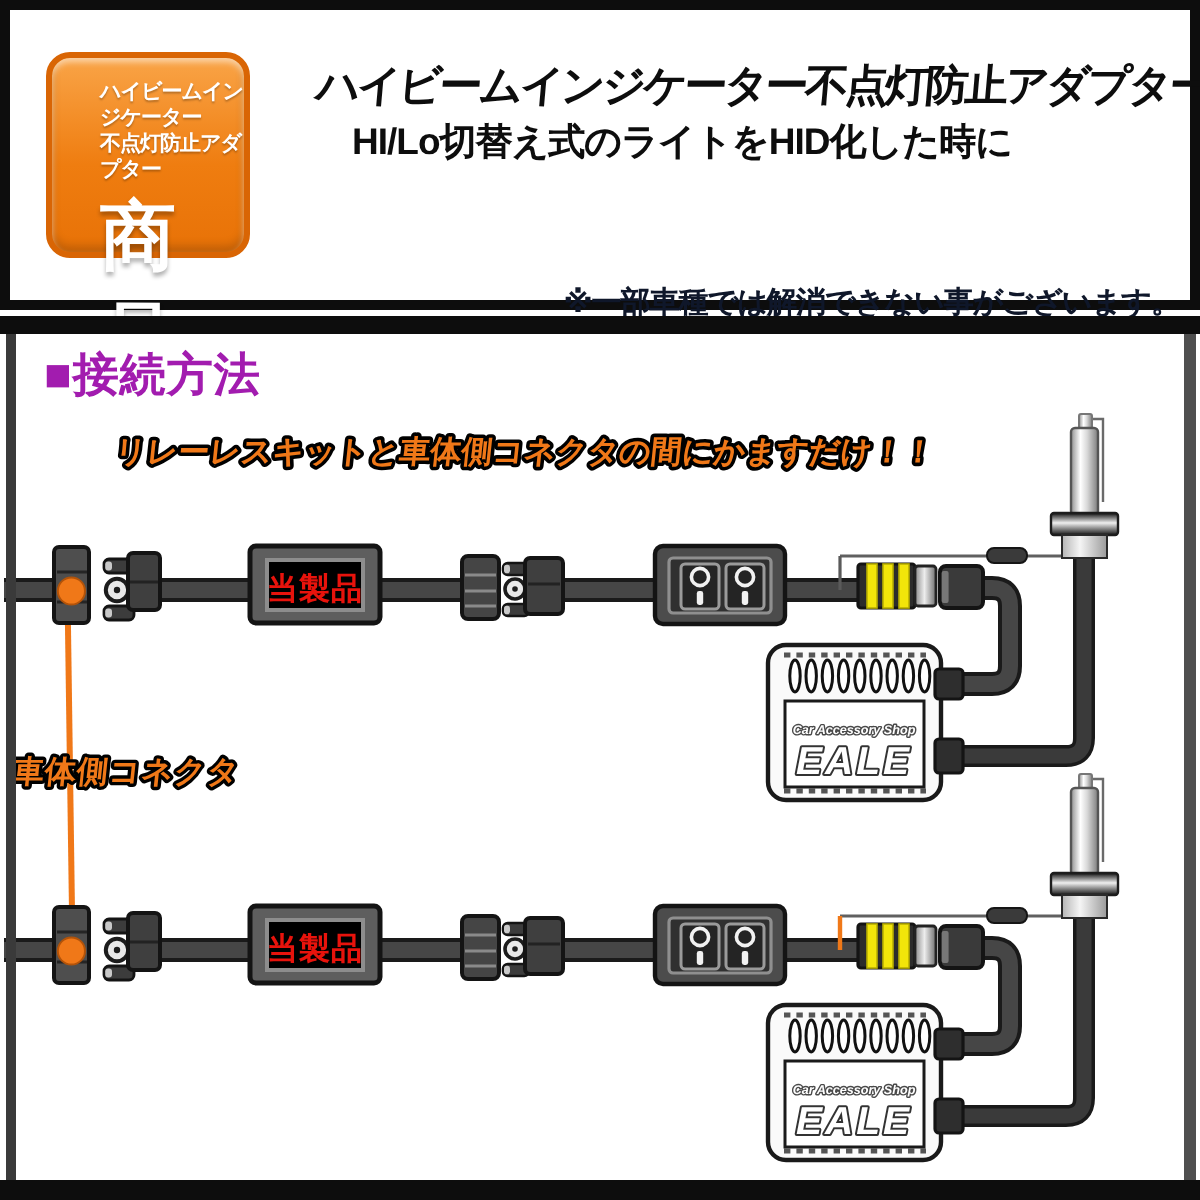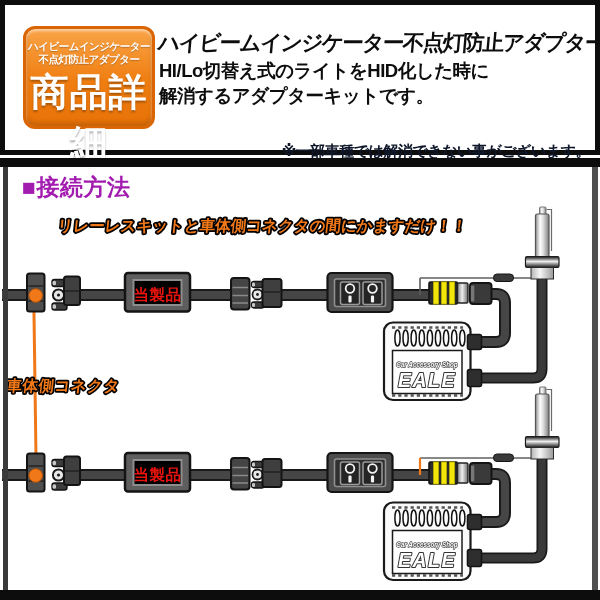--- a/index.html
+++ b/index.html
@@ -1,32 +1,32 @@
 <!DOCTYPE html>
 <html><head>
 <meta charset="utf-8">
 <style>
   html,body{margin:0;padding:0;background:#fff;}
   .page{position:relative;width:600px;height:600px;overflow:hidden;background:#fff;
         font-family:"Liberation Sans","DejaVu Sans",sans-serif;}
   
   .header{position:absolute;top:0;left:0;width:600px;height:155px;background:#fff;
           border:5px solid #0d0d0d;box-sizing:border-box;}
-  .badge{position:absolute;left:18px;top:21px;width:132px;height:103px;border-radius:12px;
+  .badge{position:absolute;left:18px;top:21px;width:102px;height:103px;border-radius:12px;
          background:linear-gradient(#f9a447,#ef7d10 55%,#e87207);border:3px solid #d96504;
-         box-sizing:border-box;text-align:center;color:#fff;
-         box-shadow:inset 0 2px 3px rgba(255,255,255,.55), inset 0 -3px 5px rgba(0,0,0,.18);}
+         box-sizing:border-box;text-align:left;color:#fff;
+         box-shadow:inset 0 2px 3px rgba(255,255,255,.55), inset 0 -3px 5px rgba(0,0,0,.18);padding-left:24px;}
   .badge-small{font-size:10.5px;font-weight:bold;line-height:13px;letter-spacing:-0.5px;
                text-shadow:0 1px 1px rgba(0,0,0,.25);}
   .badge-small.first{margin-top:11px;}
   .badge-big{font-size:38px;font-weight:bold;margin-top:1px;letter-spacing:1px;
              text-shadow:0 2px 2px rgba(0,0,0,.3);}
   .title{position:absolute;left:152px;top:23px;font-size:21.5px;font-weight:bold;color:#0d0d0d;
          letter-spacing:-1.5px;white-space:nowrap;transform:skewX(-5deg);transform-origin:left bottom;}
-  .desc{position:absolute;left:154px;top:54px;font-size:18.5px;font-weight:bold;color:#0d0d0d;
+  .desc{position:absolute;left:171px;top:54px;font-size:18.5px;font-weight:bold;color:#0d0d0d;
         line-height:24.5px;letter-spacing:-0.5px;white-space:nowrap;}
   .disclaimer{position:absolute;right:5px;top:137px;font-size:15px;font-weight:bold;color:#0f172a;
               letter-spacing:-0.5px;white-space:nowrap;}
   
   .sep{position:absolute;top:158px;left:0;width:600px;height:9px;background:#0d0d0d;}
   
   .content{position:absolute;top:167px;left:0;width:600px;height:433px;background:#fff;}
   .section-heading{position:absolute;left:22px;top:172px;font-size:23px;font-weight:bold;
                    color:#a21caf;letter-spacing:0.5px;z-index:3;}
   .diagram-svg{position:absolute;left:0;top:166px;z-index:2;}
@@ -41,21 +41,20 @@
 
   <div class="header">
     <div class="badge">
       <div class="badge-small first">ハイビームインジケーター</div>
       <div class="badge-small">不点灯防止アダプター</div>
       <div class="badge-big">商品詳細</div>
     </div>
     <div class="title">ハイビームインジケーター不点灯防止アダプター</div>
     <div class="desc">
       <div>HI/Lo切替え式のライトをHID化した時に</div>
-      <div>解消するアダプターキットです。</div>
     </div>
     <div class="disclaimer">※一部車種では解消できない事がございます。</div>
   </div>
 
   <div class="sep"></div>
 
   <div class="content"></div>
   <div class="section-heading">■接続方法</div>
 
   <svg class="diagram-svg" width="600" height="434" viewBox="0 0 600 434" xmlns="http://www.w3.org/2000/svg">

